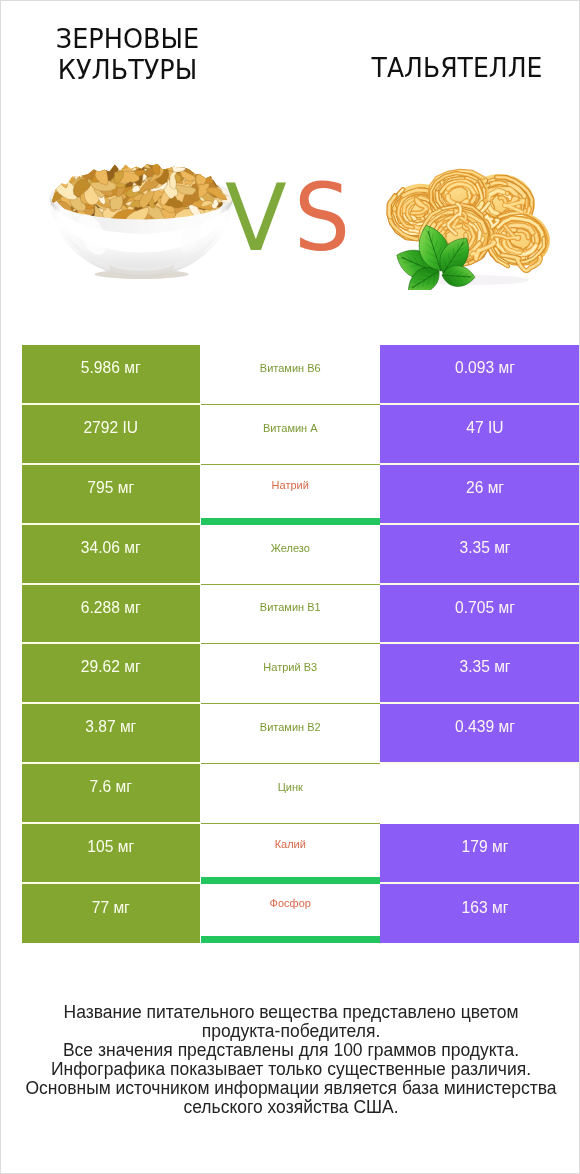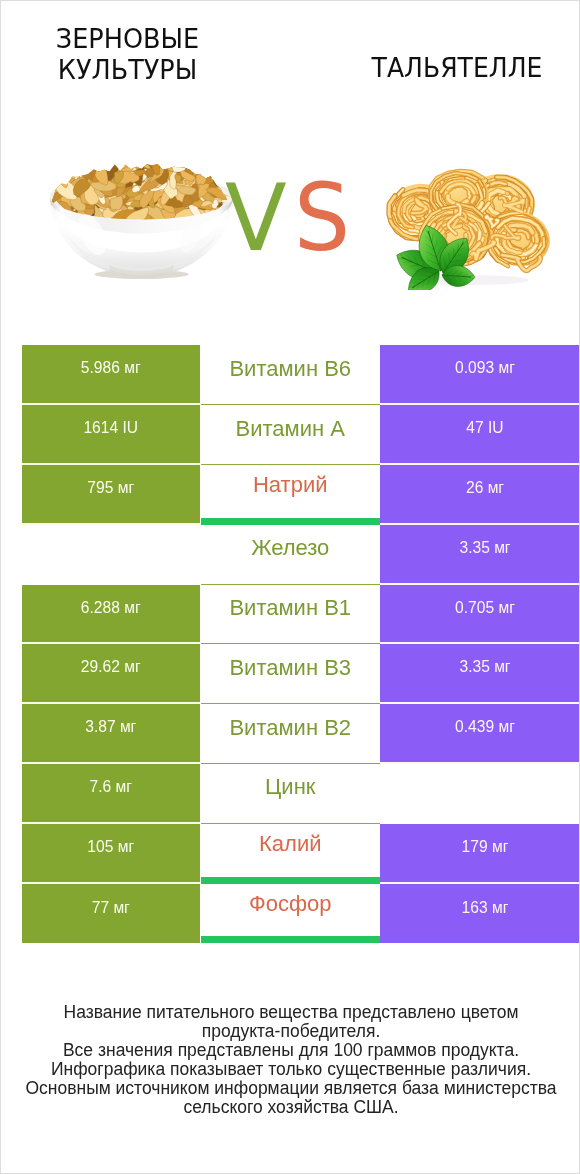--- a/index.html
+++ b/index.html
@@ -17,21 +17,21 @@
   .row{position:relative;height:59.8px;}
   .cell{position:absolute;top:0;height:100%;box-sizing:border-box;display:flex;align-items:center;justify-content:center;font-size:15.6px;line-height:1;padding-bottom:12px;}
   .cell-l{left:0;width:178.5px;color:#FCFEF0;background:#82A62F;}
   .cell-r{left:358.5px;width:210px;color:#FEF6F1;background:#8b5cf6;}
   .cell-m{left:179px;width:179.5px;background:#fff;}
   .row .cell-l,.row .cell-r{border-bottom:2px solid #fbfbe6;}
   .row:last-child .cell-l,.row:last-child .cell-r{border-bottom:none;}
   .cell-m.wl{border-bottom:1px solid #8FA93F;}
   .cell-m.wr{border-bottom:7px solid #22c55e;}
   .cell-m.wl{color:#7C9A33;} .cell-m.wr{color:#D8694A;}
-  .cell-m{font-size:22px;}
+  .cell-m{font-size:11px;}
   .footer{position:absolute;left:0;top:1002px;width:580px;text-align:center;color:#232323;font-size:17.65px;line-height:19px;transform:scaleX(.992);}
 </style>
 </head>
 <body>
 
 <div class="page">
   <div class="title" id="title-left">ЗЕРНОВЫЕ
 КУЛЬТУРЫ</div>
   <div class="title" id="title-right">ТАЛЬЯТЕЛЛЕ</div>
   <div id="img-left"><svg viewBox="0 0 200 132">
@@ -983,41 +983,42 @@
         </g>
       </svg></div>
   <div id="vs"><span class="v">V</span><span class="s">S</span></div>
   <div class="table">
 <div class="row">
 <div class="cell cell-l">5.986 мг</div>
 <div class="cell cell-m wl">Витамин B6</div>
 <div class="cell cell-r">0.093 мг</div>
 </div>
 <div class="row">
-<div class="cell cell-l">1614 IU</div>
+<div class="cell cell-l">2792 IU</div>
 <div class="cell cell-m wl">Витамин A</div>
 <div class="cell cell-r">47 IU</div>
 </div>
 <div class="row">
 <div class="cell cell-l">795 мг</div>
 <div class="cell cell-m wr">Натрий</div>
 <div class="cell cell-r">26 мг</div>
 </div>
 <div class="row">
+<div class="cell cell-l">34.06 мг</div>
 <div class="cell cell-m wl">Железо</div>
 <div class="cell cell-r">3.35 мг</div>
 </div>
 <div class="row">
 <div class="cell cell-l">6.288 мг</div>
 <div class="cell cell-m wl">Витамин B1</div>
 <div class="cell cell-r">0.705 мг</div>
 </div>
 <div class="row">
 <div class="cell cell-l">29.62 мг</div>
-<div class="cell cell-m wl">Витамин B3</div>
+<div class="cell cell-m wl">Натрий B3</div>
 <div class="cell cell-r">3.35 мг</div>
 </div>
 <div class="row">
 <div class="cell cell-l">3.87 мг</div>
 <div class="cell cell-m wl">Витамин B2</div>
 <div class="cell cell-r">0.439 мг</div>
 </div>
 <div class="row">
 <div class="cell cell-l">7.6 мг</div>
 <div class="cell cell-m wl">Цинк</div>

